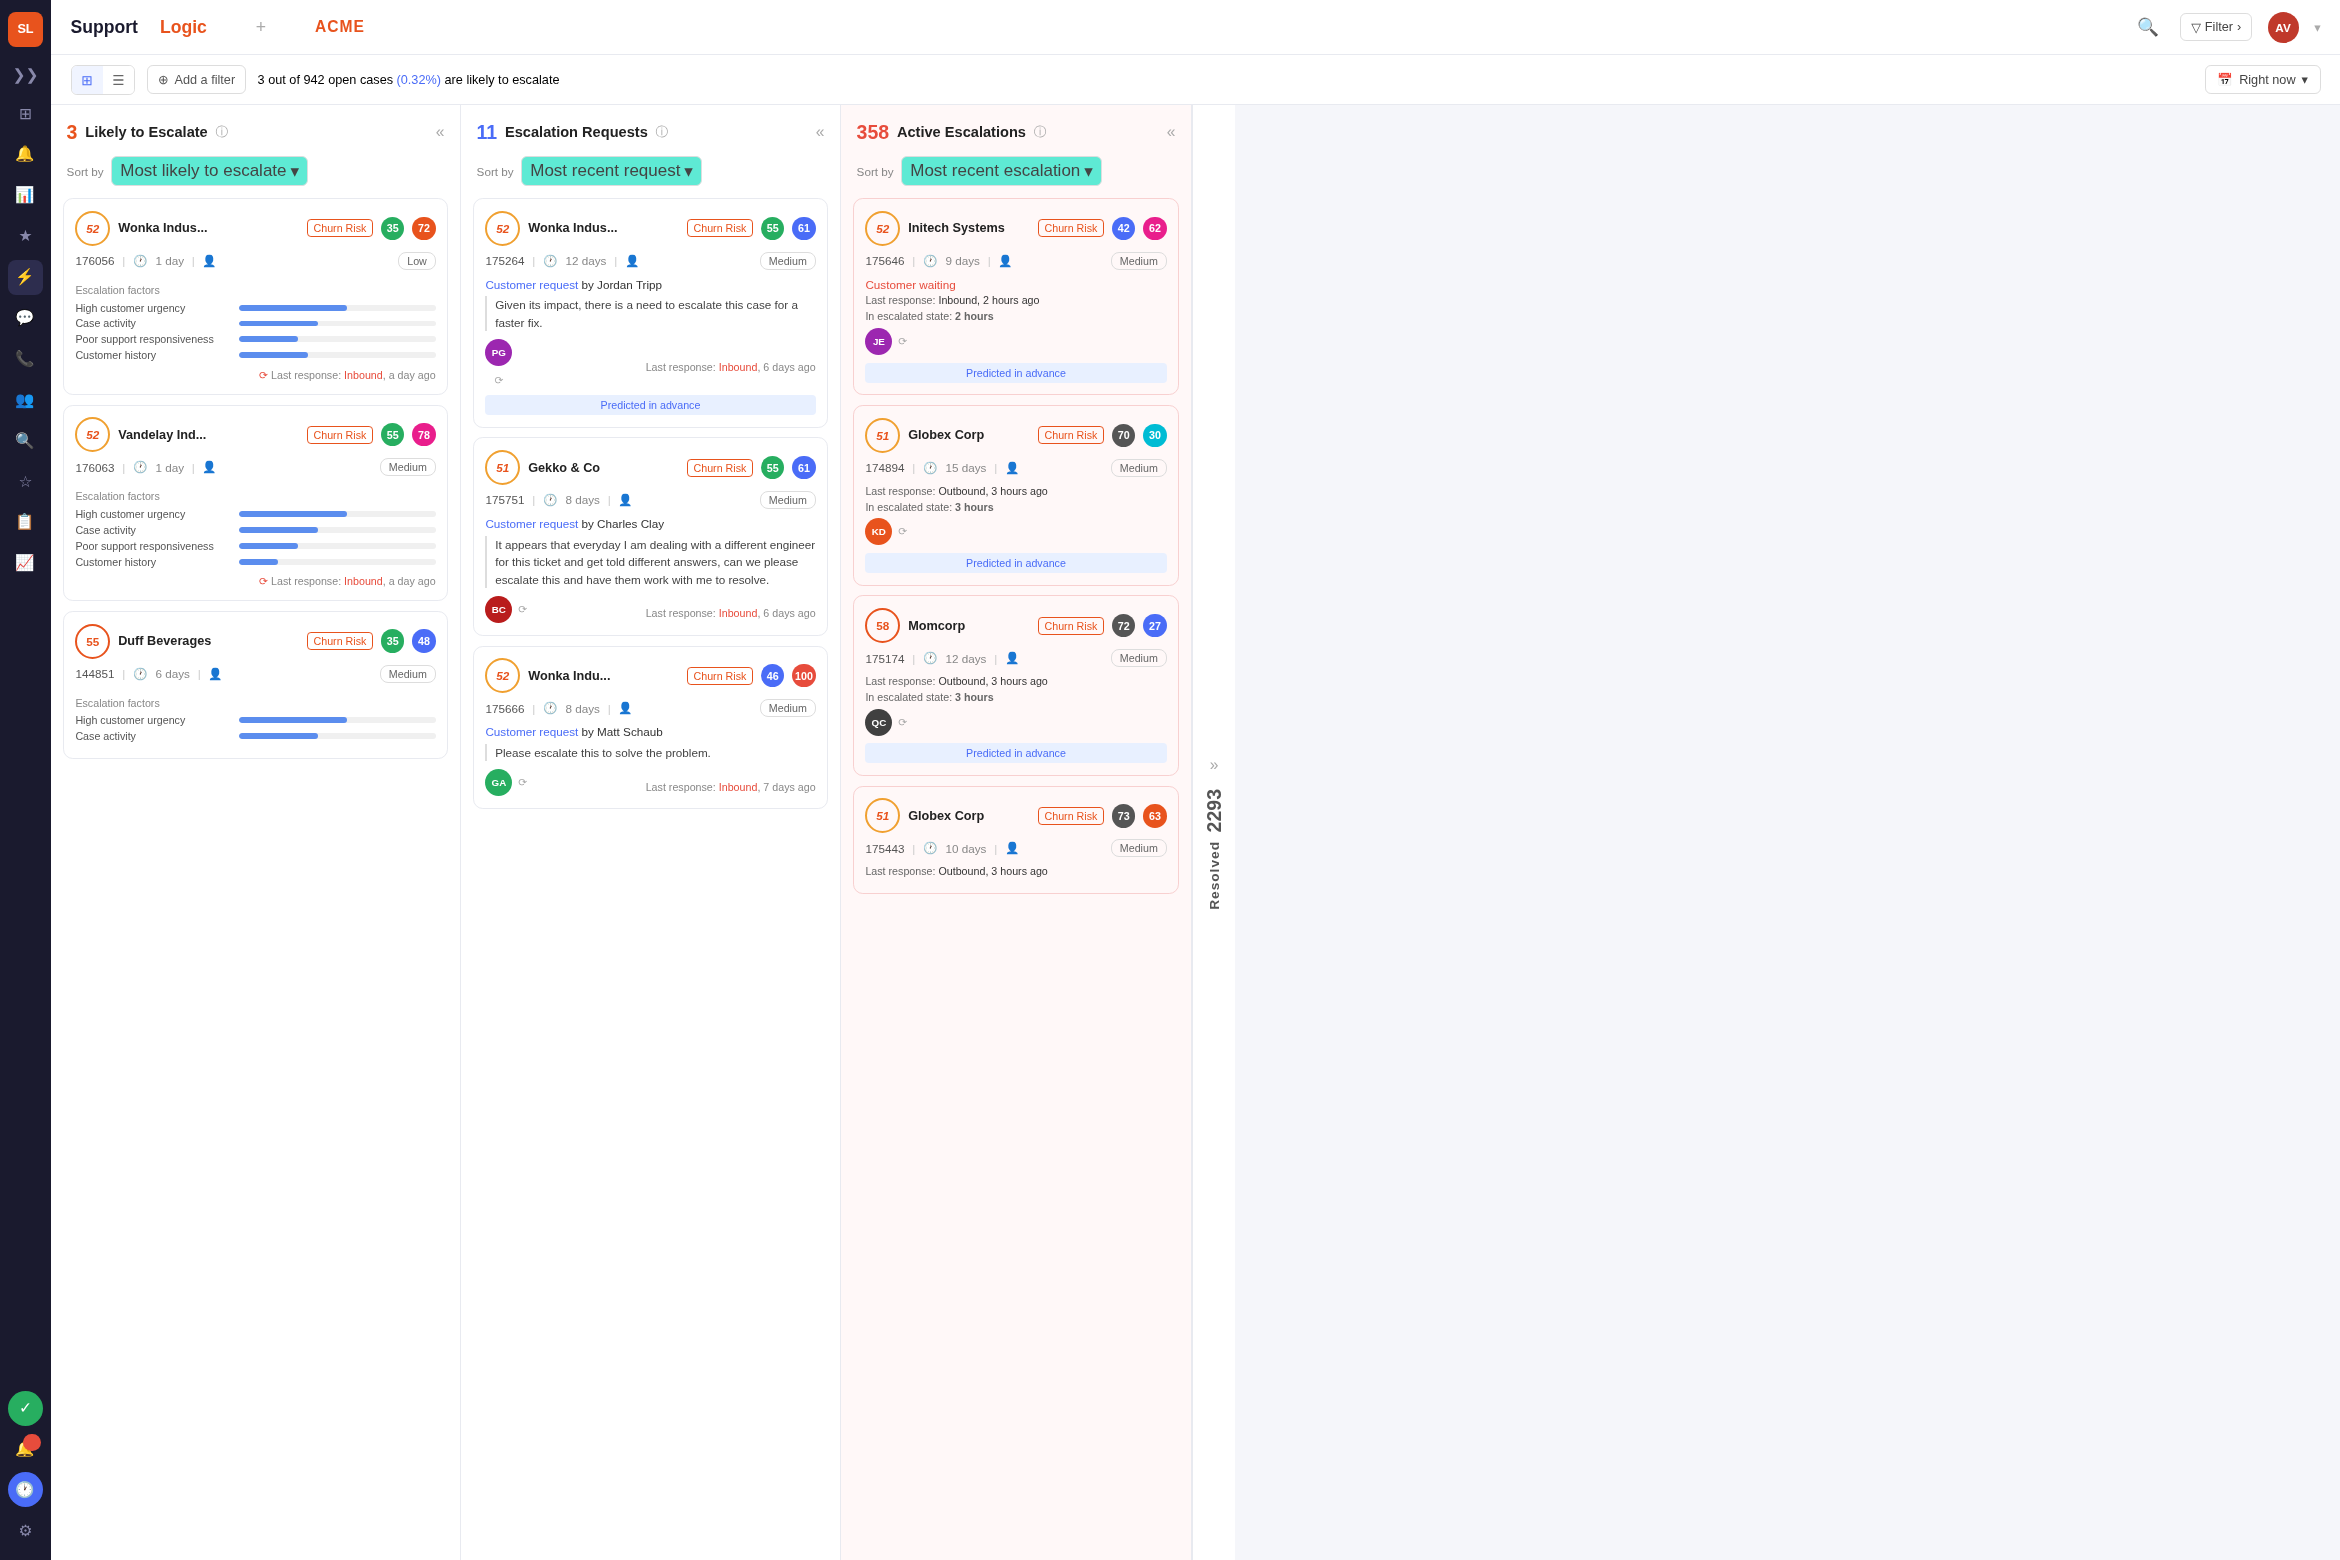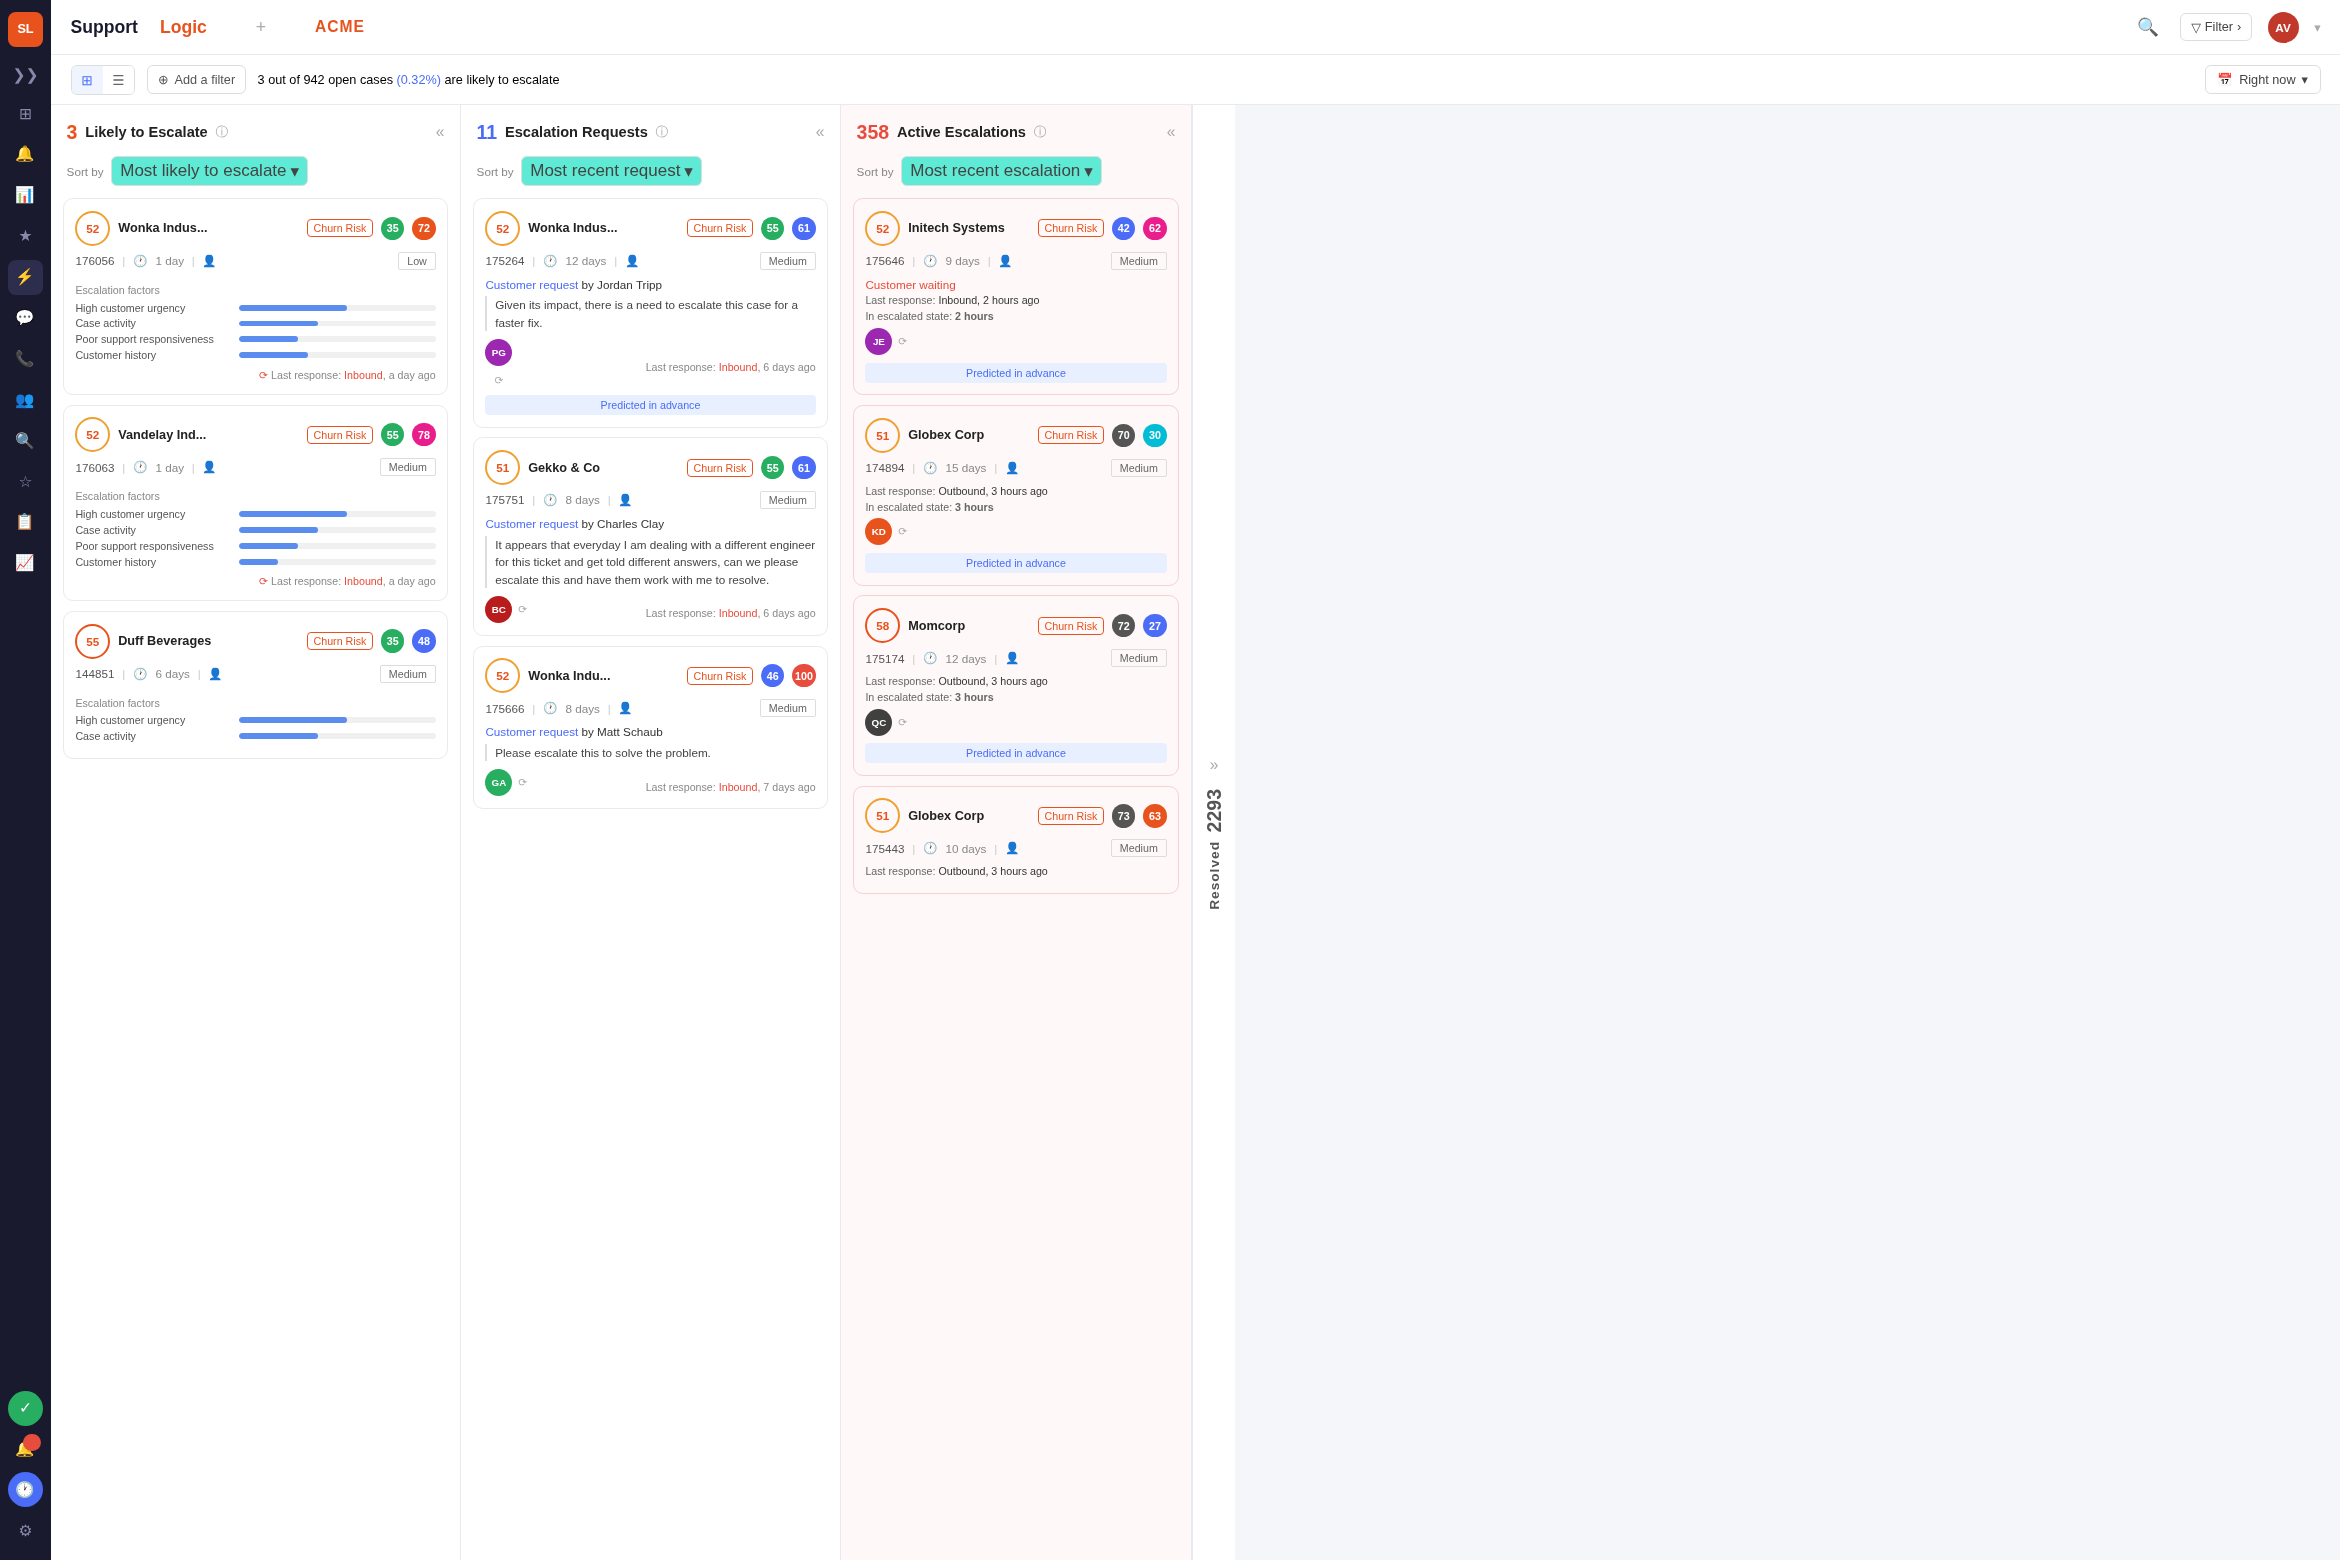--- a/index.html
+++ b/index.html
@@ -57,35 +57,35 @@
 
     .col-cards { flex: 1; overflow-y: auto; padding: 0 11.7px 11.7px; display: flex; flex-direction: column; gap: 9.8px; }
 
     
     .card { background: white; border: 1px solid #e8eaf0; border-radius: 9.8px; padding: 11.7px; cursor: pointer; }
     .card-active { background: #fff8f8; border-color: #f8d0d0; }
 
     .card-top { display: flex; align-items: center; gap: 7.8px; margin-bottom: 5.9px; }
     .score-ring { width: 35px; height: 35px; border-radius: 50%; border: 2.9px solid #f0a030; display: flex; align-items: center; justify-content: center; font-size: 11.7px; font-weight: 700; color: #e8531d; flex-shrink: 0; }
     .score-ring.high { border-color: #e8531d; }
-    .score-ring.med { border-color: #f0a030; }
+    .score-ring.med { border-color: #f0a030; font-style: italic; }
     .company-name { font-size: 12.7px; font-weight: 600; color: #222; flex: 1; white-space: nowrap; overflow: hidden; text-overflow: ellipsis; }
     .churn-badge { border: 1px solid #e8531d; color: #e8531d; border-radius: 3.9px; padding: 2px 5.9px; font-size: 10.7px; white-space: nowrap; flex-shrink: 0; }
     .num-badge { width: 23.4px; height: 23.4px; border-radius: 50%; display: flex; align-items: center; justify-content: center; font-size: 10.7px; font-weight: 600; color: white; flex-shrink: 0; }
     .nb-green { background: #27ae60; }
     .nb-orange { background: #e8531d; }
     .nb-pink { background: #e91e8c; }
     .nb-blue { background: #4a6cf7; }
     .nb-teal { background: #00bcd4; }
     .nb-red { background: #e74c3c; }
 
     .card-meta { display: flex; align-items: center; gap: 7.8px; color: #888; font-size: 11.7px; margin-bottom: 7.8px; }
     .meta-id { color: #555; }
     .meta-sep { color: #ccc; }
-    .priority-badge { margin-left: auto; border: 1px solid #ddd; border-radius: 2px; padding: 2px 7.8px; font-size: 10.7px; color: #666; }
+    .priority-badge { margin-left: auto; border: 1px solid #ddd; border-radius: 8px; padding: 2px 7.8px; font-size: 10.7px; color: #666; }
 
     .escalation-factors { margin-top: 14px; }
     .factors-label { font-size: 10.7px; color: #888; margin-bottom: 5.9px; }
     .factor-row { display: flex; align-items: center; gap: 7.8px; margin-bottom: 3.9px; }
     .factor-name { font-size: 10.7px; color: #555; width: 156px; flex-shrink: 0; }
     .factor-bar-bg { flex: 1; height: 5.9px; background: #f0f0f0; border-radius: 2.9px; overflow: hidden; }
     .factor-bar { height: 100%; background: #5b8dee; border-radius: 2.9px; }
 
     .last-response { font-size: 10.7px; color: #888; text-align: right; margin-top: 7.8px; }
     .last-response span { color: #e74c3c; }

